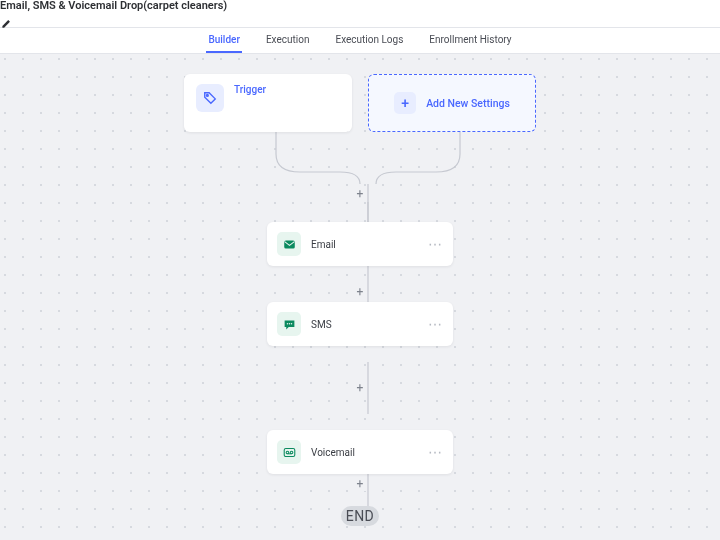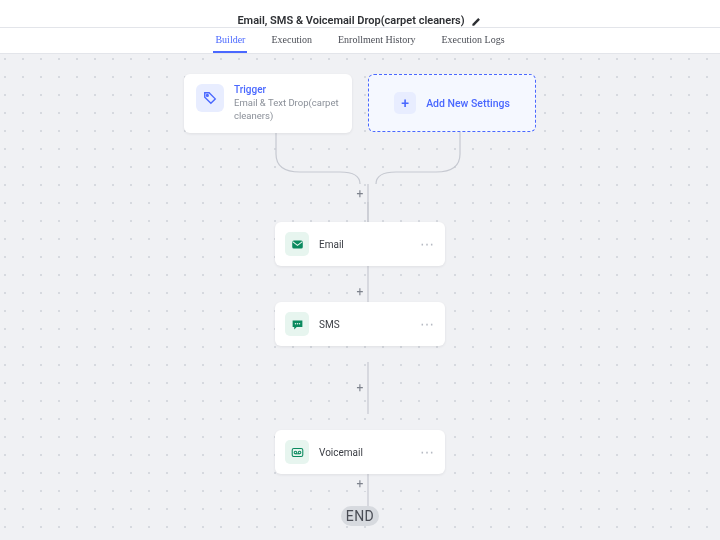--- a/index.html
+++ b/index.html
@@ -18,32 +18,31 @@
   html,body{margin:0;padding:0}
   body{
     width:720px;height:540px;
     font-family:-apple-system,BlinkMacSystemFont,"Segoe UI",Roboto,sans-serif;
     font-size:11px;color:var(--text);
     background:var(--card);
     position:relative;overflow:hidden;
   }
   
   .header{
-    height:28px;display:flex;align-items:flex-end;justify-content:center;
-    gap:6px;border-bottom:1px solid var(--border);
+    height:28px;display:flex;align-items:flex-start;justify-content:center;
+    gap:6px;border-bottom:1px solid var(--border);flex-direction:column;
   }
   .header .title{font-weight:600;font-size:11px}
   .pencil{width:12px;height:12px;display:flex;align-items:center;justify-content:center}
   .pencil svg{width:11px;height:11px}
   
   .tabs{
     height:26px;display:flex;align-items:flex-start;justify-content:center;
     gap:22px;border-bottom:1px solid var(--border);
     font-size:10px;
-    font-family:Liberation Serif, serif;
   }
   .tab{color:#4a4d55;padding:0 2px;height:100%;display:flex;align-items:center;border-bottom:2px solid transparent;cursor:pointer}
   .tab.active{color:var(--blue);border-bottom-color:var(--blue);font-weight:500}
   
   .canvas{
     position:relative;height:calc(540px - 54px);
     background-color:var(--bg);
     background-image:radial-gradient(#d6d9df 1px,transparent 1px);
     background-size:18px 18px;
     background-position:-4px -4px;
@@ -69,21 +68,21 @@
     background:#f5f8ff;display:flex;align-items:center;justify-content:center;
     gap:10px;color:var(--blue);font-size:10.5px;font-weight:500;cursor:pointer;
   }
   .plus-badge{
     width:22px;height:22px;border-radius:5px;background:var(--blue-light);
     display:flex;align-items:center;justify-content:center;color:var(--blue);font-size:14px;line-height:1;
   }
   
   .action{
     position:absolute;left:50%;transform:translateX(-50%);
-    width:170px;height:44px;background:var(--card);border-radius:6px;box-shadow:var(--shadow);
+    width:186px;height:44px;background:var(--card);border-radius:6px;box-shadow:var(--shadow);
     display:flex;align-items:center;padding:0 10px;gap:10px;cursor:pointer;
   }
   .action .icon-badge{
     width:24px;height:24px;background:var(--teal-bg);border-radius:5px;
     display:flex;align-items:center;justify-content:center;flex:none;
   }
   .action .icon-badge svg{width:13px;height:13px}
   .action .label{flex:1;font-size:10px;color:#3a3d44}
   .action .more{color:#b5b9c2;font-size:14px;letter-spacing:1px;cursor:pointer}
   
@@ -111,22 +110,22 @@
   <span class="pencil">
     <svg viewBox="0 0 16 16">
         <path d="M2 11.5 10.5 3l2.5 2.5L4.5 14H2v-2.5Z" fill="#2d2f33"></path>
       </svg>
   </span>
 </div>
 
 <div class="tabs">
   <div class="tab active">Builder</div>
   <div class="tab">Execution</div>
+  <div class="tab">Execution Logs</div>
   <div class="tab">Enrollment History</div>
-  <div class="tab">Execution Logs</div>
 </div>
 
 <div class="canvas">
 
   <svg class="svg-layer">
 
     <path d="M 276 78 L 276 100 Q 276 118 300 118 L 340 118 Q 360 118 360 130"></path>
 
     <path d="M 460 78 L 460 100 Q 460 118 436 118 L 396 118 Q 376 118 376 130"></path>
 
@@ -141,21 +140,20 @@
   <div class="trigger-row">
     <div class="trigger-card">
       <div class="icon-badge">
         <svg viewBox="0 0 16 16">
             <path d="M2 2h5l7 7-5 5-7-7V2Z"></path>
             <circle cx="5" cy="5" r="1"></circle>
           </svg>
       </div>
       <div class="trigger-meta">
         <div class="t-title">Trigger</div>
-        <div class="t-sub">Email &amp; Text Drop(carpet cleaners)</div>
       </div>
     </div>
     <div class="add-trigger">
       <div class="plus-badge">+</div>
       <span>Add New Settings</span>
     </div>
   </div>
 
   <div class="plus-node" style="top:140px">+</div>
   <div class="plus-node" style="top:238px">+</div>

